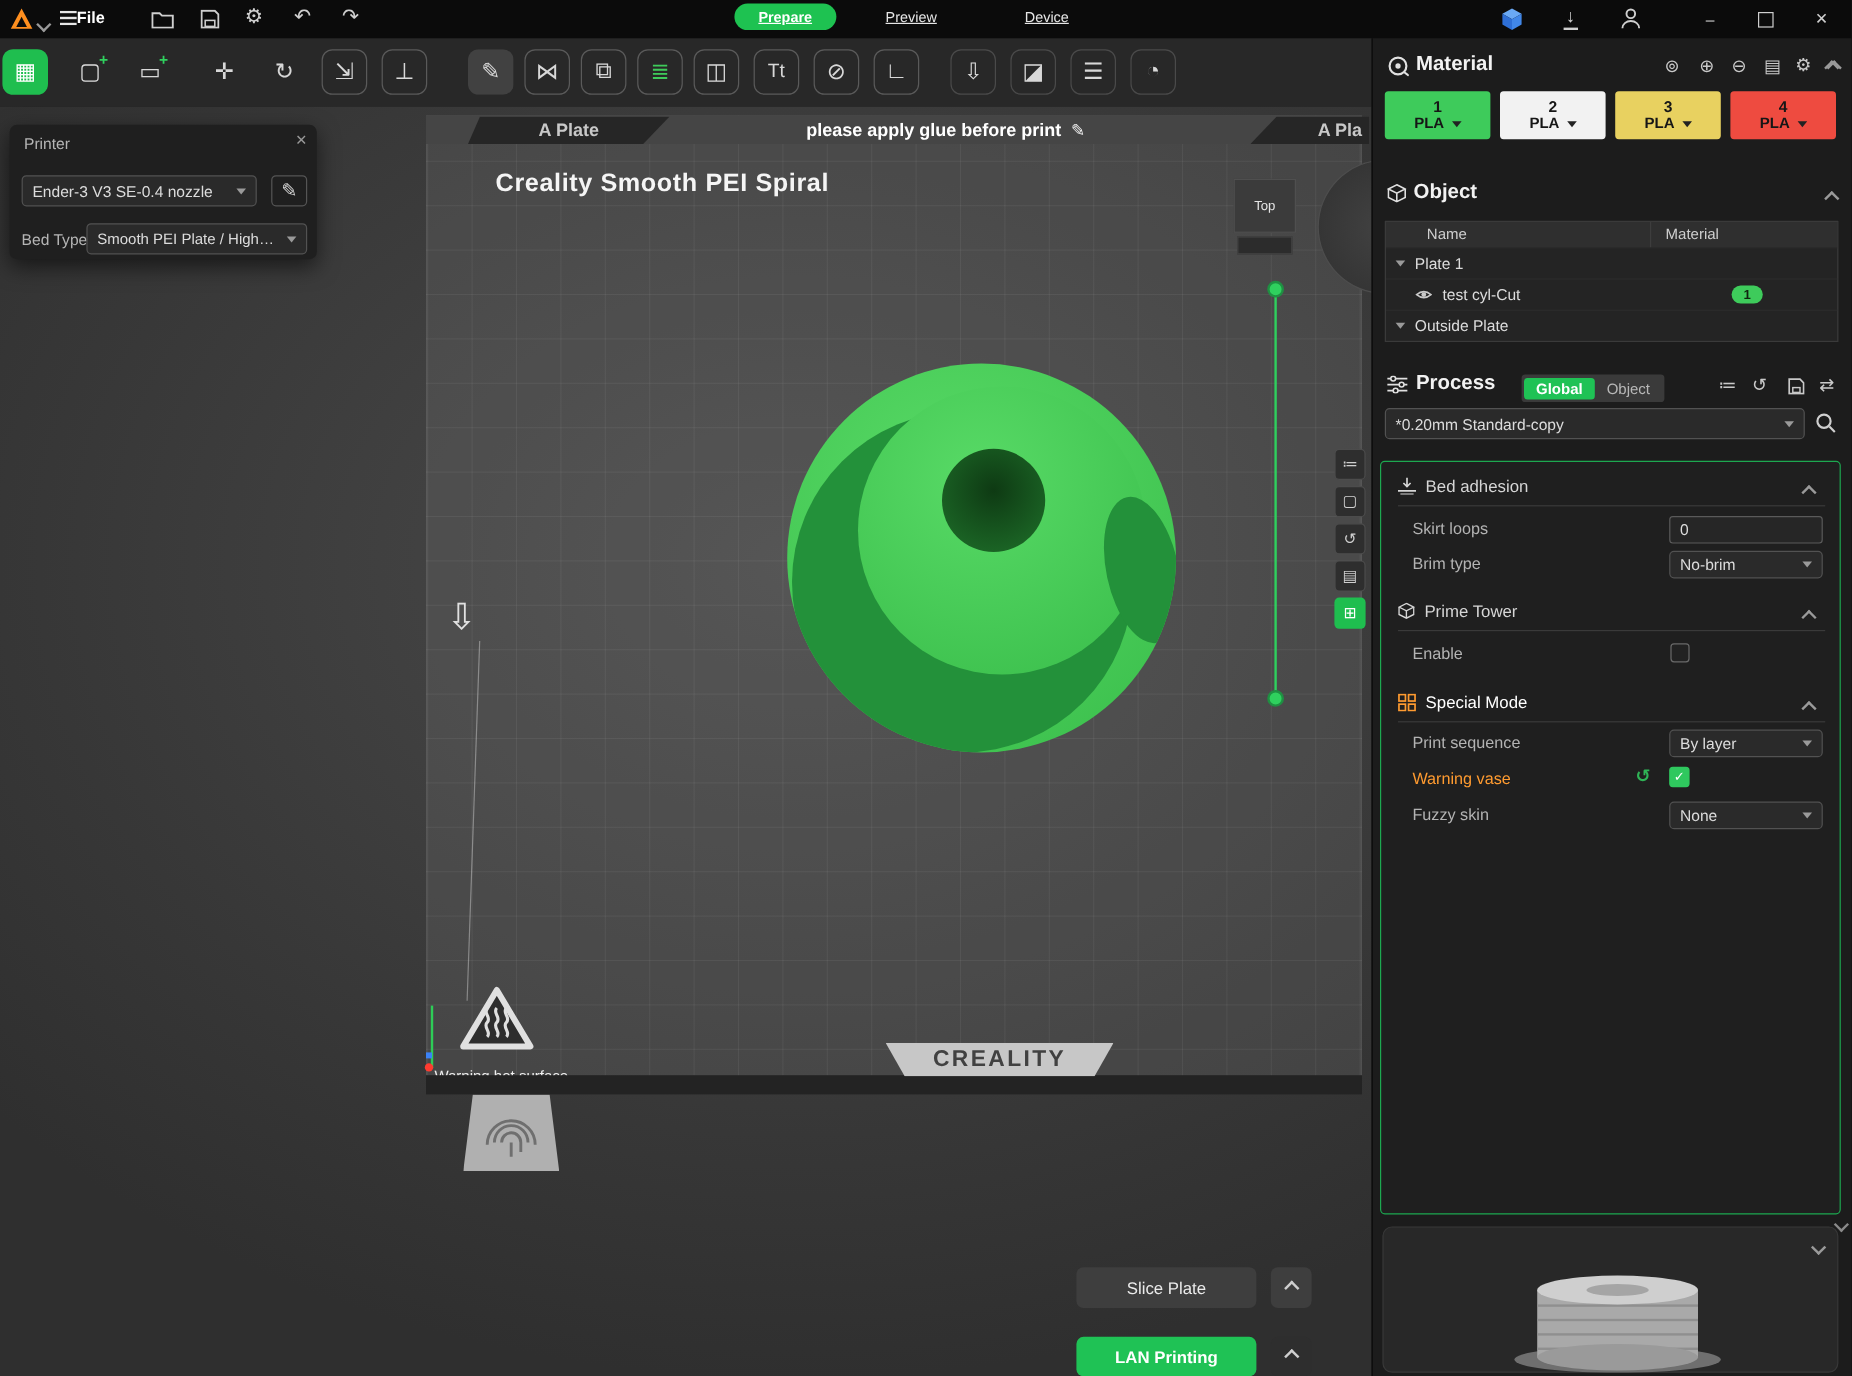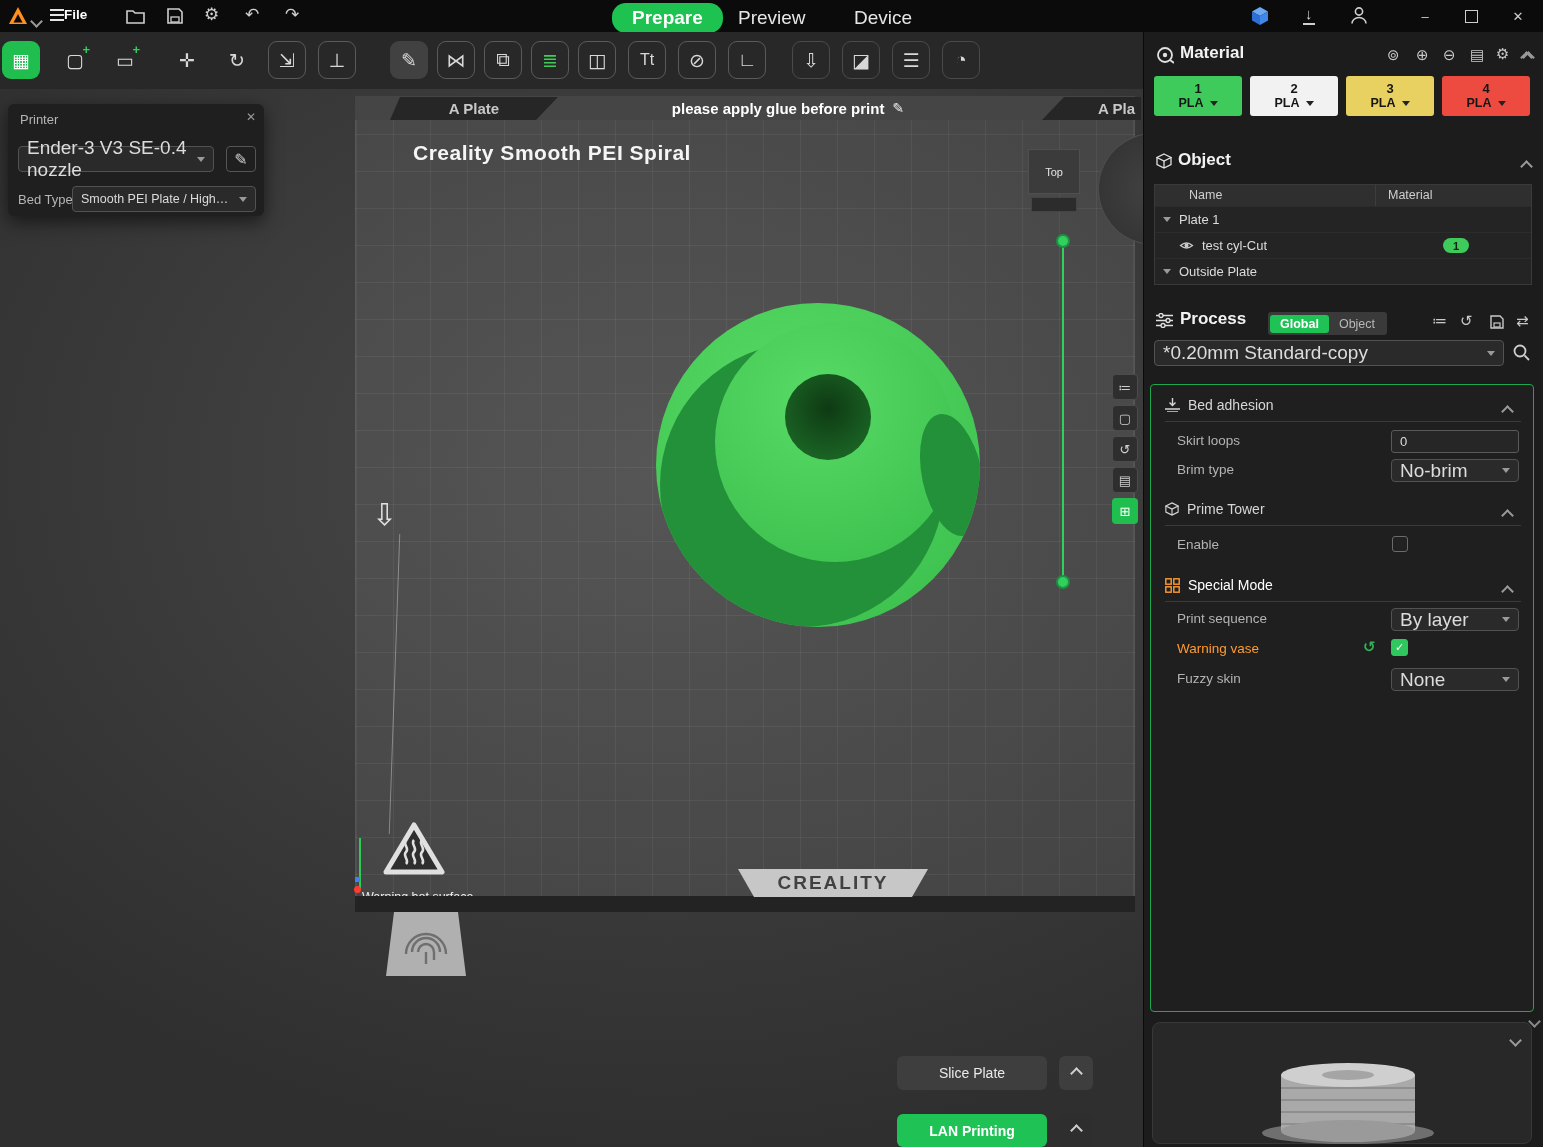--- a/index.html
+++ b/index.html
@@ -2,33 +2,33 @@
 <html><head>
 <meta charset="utf-8">
 <style>
   html,body{margin:0;padding:0;background:#111;}
   .app{position:relative;width:1543px;height:1147px;overflow:hidden;background:#1a1a1a;
        font-family:"Liberation Sans","DejaVu Sans",sans-serif;color:#ddd;-webkit-user-select:none;}
   .abs{position:absolute;}
   .flex{display:flex;align-items:center;}
   
   .titlebar{position:absolute;left:0;top:0;width:1543px;height:32px;background:#0b0b0b;}
-  .ttab{font-size:19px;color:#e6e6e6;cursor:pointer;}
+  .ttab{font-size:12px;color:#e6e6e6;cursor:pointer;text-decoration:underline;}
   .ttab.active{background:#1ec251;color:#fff;border-radius:14px;padding:4px 20px;font-weight:bold;}
   .winbtn{width:30px;height:22px;display:flex;align-items:center;justify-content:center;color:#cfcfcf;font-size:13px;}
   
   .toolbar{position:absolute;left:0;top:32px;width:1143px;height:57px;background:#282828;border-bottom:1px solid #1c1c1c;}
   .tool{position:absolute;top:9px;width:38px;height:38px;border:1px solid #5a5a5a;border-radius:9px;
         display:flex;align-items:center;justify-content:center;color:#d8d8d8;font-size:19px;background:transparent;box-sizing:border-box;}
   .tool.noborder{border-color:transparent;}
   .tool.green{background:#1fbe4f;border:none;color:#fff;}
   .tool .plus{position:absolute;top:0px;right:3px;color:#2fd05e;font-size:13px;font-weight:bold;}
   
   .sel{background:#2a2a2a;border:1px solid #525252;border-radius:4px;display:flex;align-items:center;
-       padding:0 8px;font-size:19px;color:#dcdcdc;box-sizing:border-box;justify-content:space-between;height:26px;}
+       padding:0 8px;font-size:13px;color:#dcdcdc;box-sizing:border-box;justify-content:space-between;height:26px;}
   .inp{background:#262626;border:1px solid #5a5a5a;border-radius:3px;color:#ddd;font-size:13px;
        padding:0 8px;box-sizing:border-box;font-family:inherit;}
   .car{display:inline-block;width:0;height:0;border-left:4px solid transparent;border-right:4px solid transparent;
        border-top:5px solid currentColor;margin-left:6px;flex:none;}
   .chv{display:inline-block;width:7px;height:7px;border-left:2px solid currentColor;border-bottom:2px solid currentColor;
        transform:rotate(135deg);}
   .chv.d{transform:rotate(-45deg);}
   .cb{width:16px;height:16px;border:1.5px solid #6a6a6a;border-radius:3px;background:#222;box-sizing:border-box;}
   .cb.on{background:#2fc85e;border-color:#2fc85e;color:#fff;display:flex;align-items:center;justify-content:center;font-size:11px;font-weight:bold;}
   

